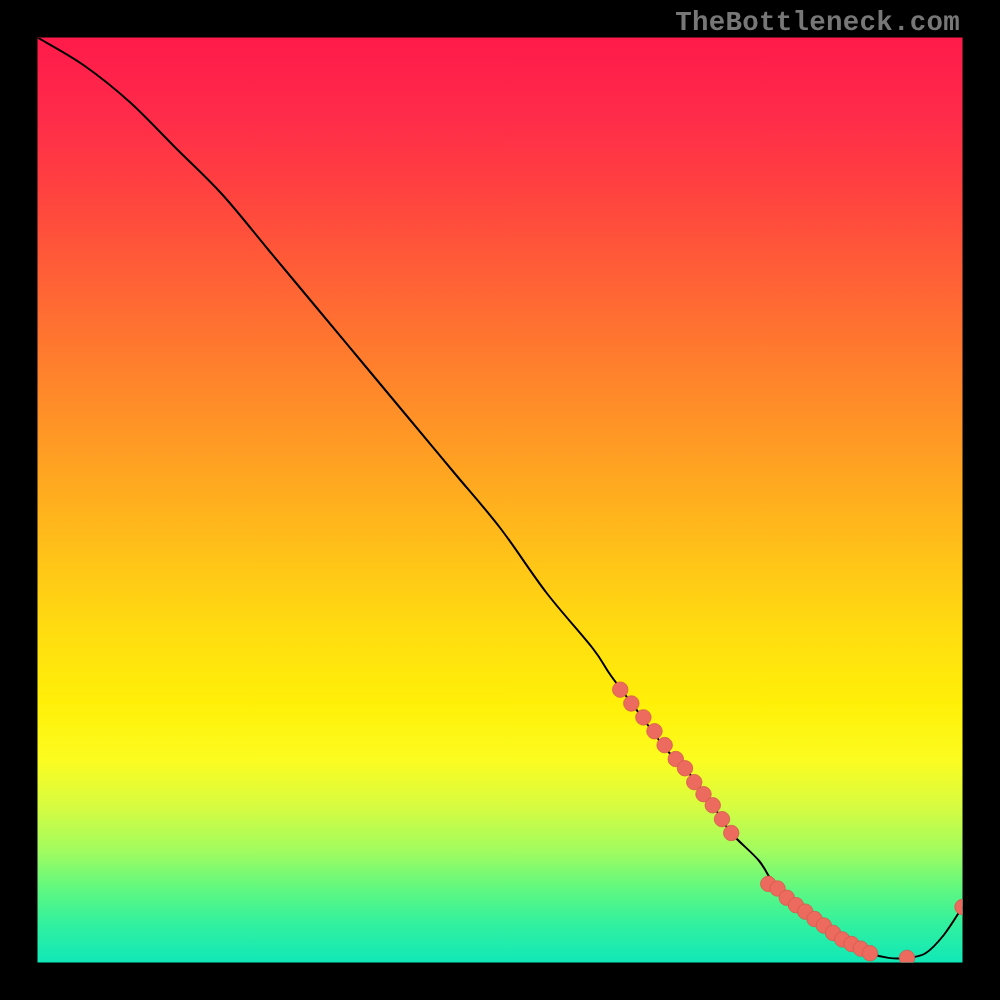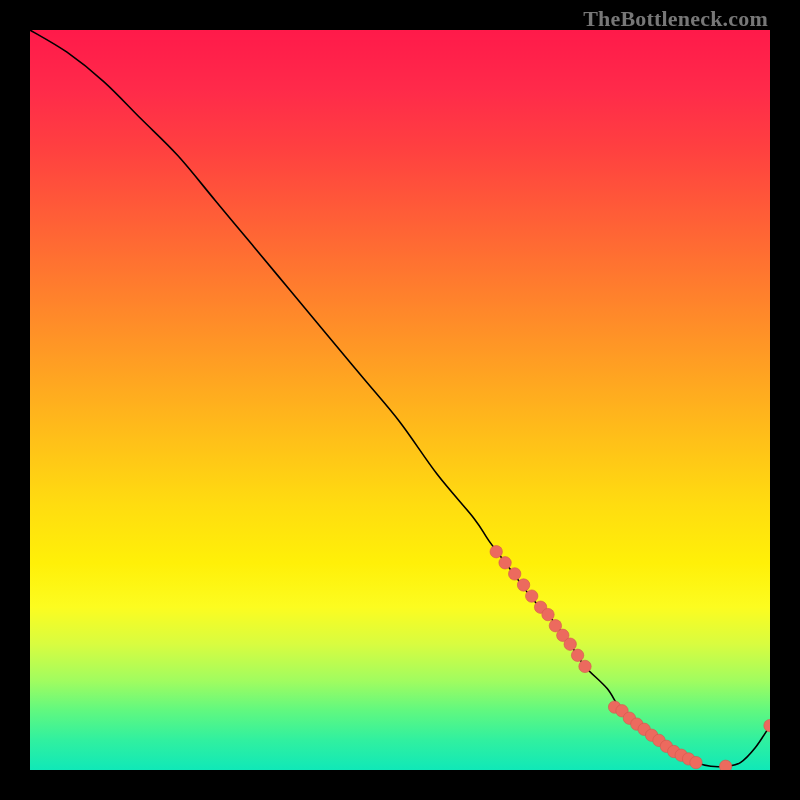--- a/index.html
+++ b/index.html
@@ -41,21 +41,21 @@
     );
   }
   .overlay-svg {
     position: absolute;
     inset: 0;
   }
   .watermark {
     position: absolute;
     top: 6px;
     right: 32px;
-    font-family: Liberation Serif, serif;
+    font-family: Liberation Mono, monospace;
     font-size: 22px;
     font-weight: 600;
     color: #777;
     letter-spacing: 0.2px;
   }
 </style>
 </head>
 <body>
 
 <div class="stage">

